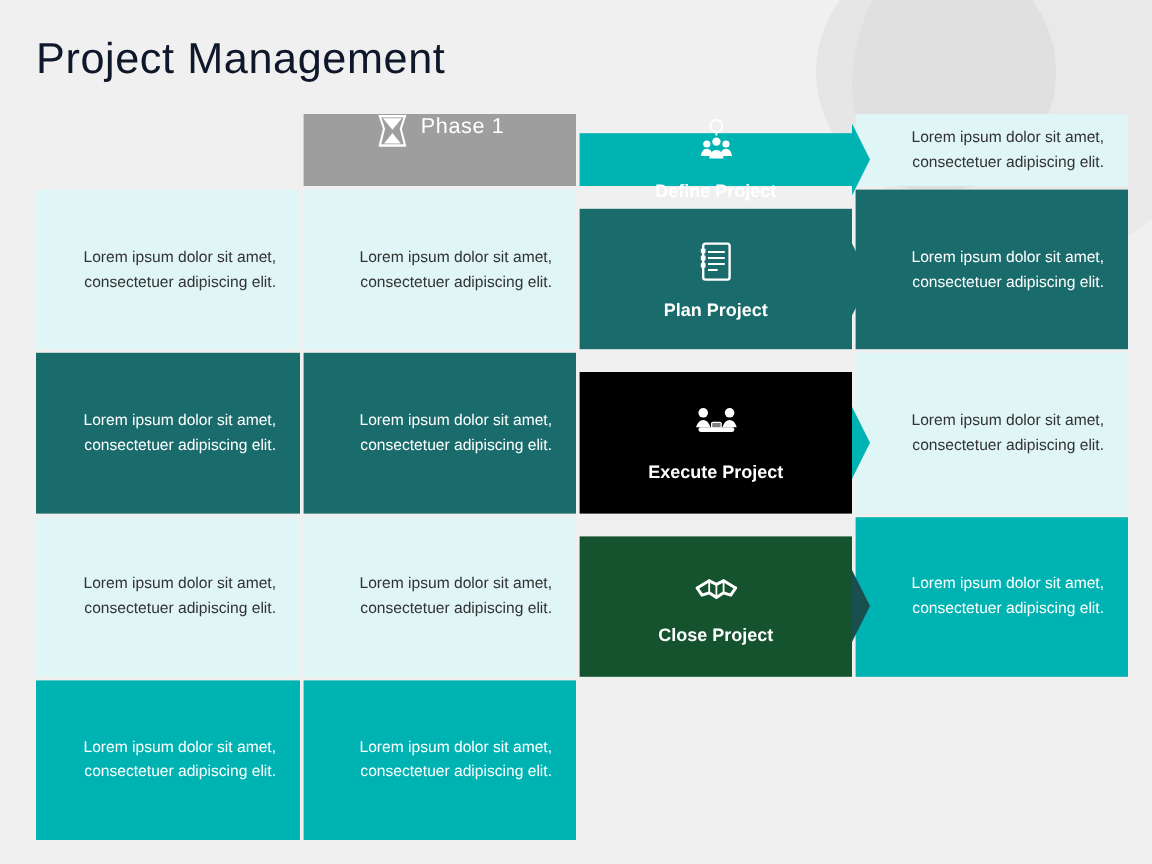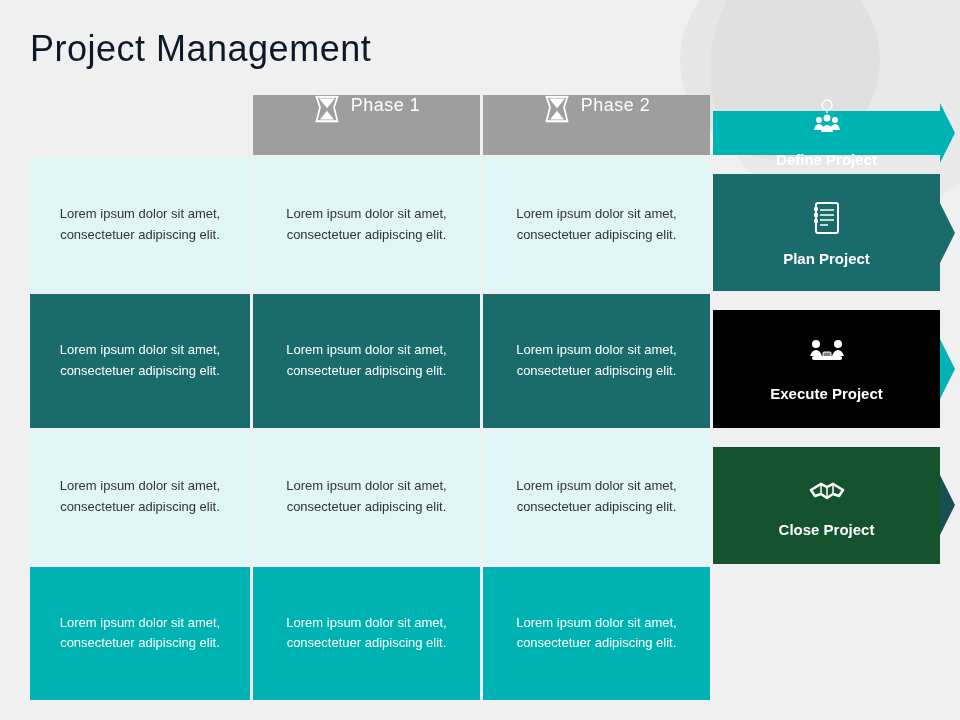--- a/index.html
+++ b/index.html
@@ -121,21 +121,21 @@
 
     
     .content-cell {
       display: flex;
       align-items: center;
       justify-content: center;
       padding: 18px 20px;
       font-size: 13px;
       color: #333;
       line-height: 1.5;
-      text-align: center;
+      text-align: right;
     }
 
     
     .cell-r1 { background: #e0f5f5; }
     
     .cell-r2 { background: #1a6b6b; color: white; }
     
     .cell-r3 { background: #e0f5f5; }
     
     .cell-r4 { background: #00b3b3; color: white; }
@@ -161,30 +161,20 @@
     <svg class="hourglass-icon" viewBox="0 0 28 32" fill="white">
       <polygon points="2,2 26,2 22,14 26,30 2,30 6,14" fill="none" stroke="white" stroke-width="2"></polygon>
       <line x1="2" y1="2" x2="26" y2="2" stroke="white" stroke-width="2"></line>
       <line x1="2" y1="30" x2="26" y2="30" stroke="white" stroke-width="2"></line>
       <polygon points="5,4 23,4 14,15" fill="white"></polygon>
       <polygon points="6,28 22,28 14,18" fill="white"></polygon>
     </svg>
     <span>Phase 1</span>
   </div>
 
-  <div class="phase-header">
-    <svg class="hourglass-icon" viewBox="0 0 28 32" fill="white">
-      <polygon points="2,2 26,2 22,14 26,30 2,30 6,14" fill="none" stroke="white" stroke-width="2"></polygon>
-      <line x1="2" y1="2" x2="26" y2="2" stroke="white" stroke-width="2"></line>
-      <line x1="2" y1="30" x2="26" y2="30" stroke="white" stroke-width="2"></line>
-      <polygon points="5,4 23,4 14,15" fill="white"></polygon>
-      <polygon points="6,28 22,28 14,18" fill="white"></polygon>
-    </svg>
-    <span>Phase 2</span>
-  </div>
 
 
   <div class="row-label row-label-1">
     <span class="row-icon">
       <svg width="40" height="40" viewBox="0 0 40 40" fill="white">
 
         <circle cx="20" cy="7" r="5" fill="none" stroke="white" stroke-width="1.5"></circle>
         <line x1="20" y1="12" x2="20" y2="15" stroke="white" stroke-width="1.5"></line>
 
         <circle cx="12" cy="22" r="3" fill="white"></circle>

